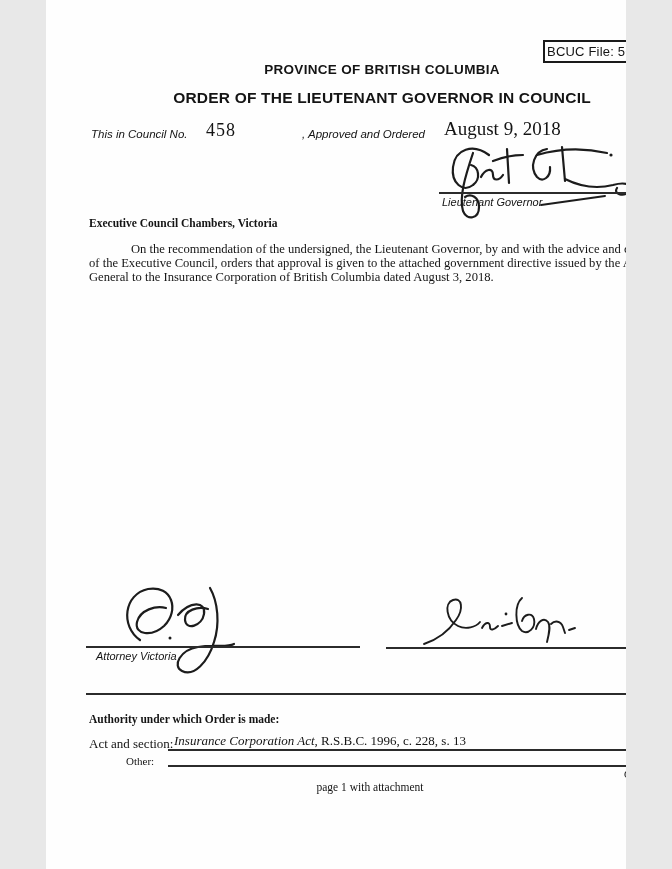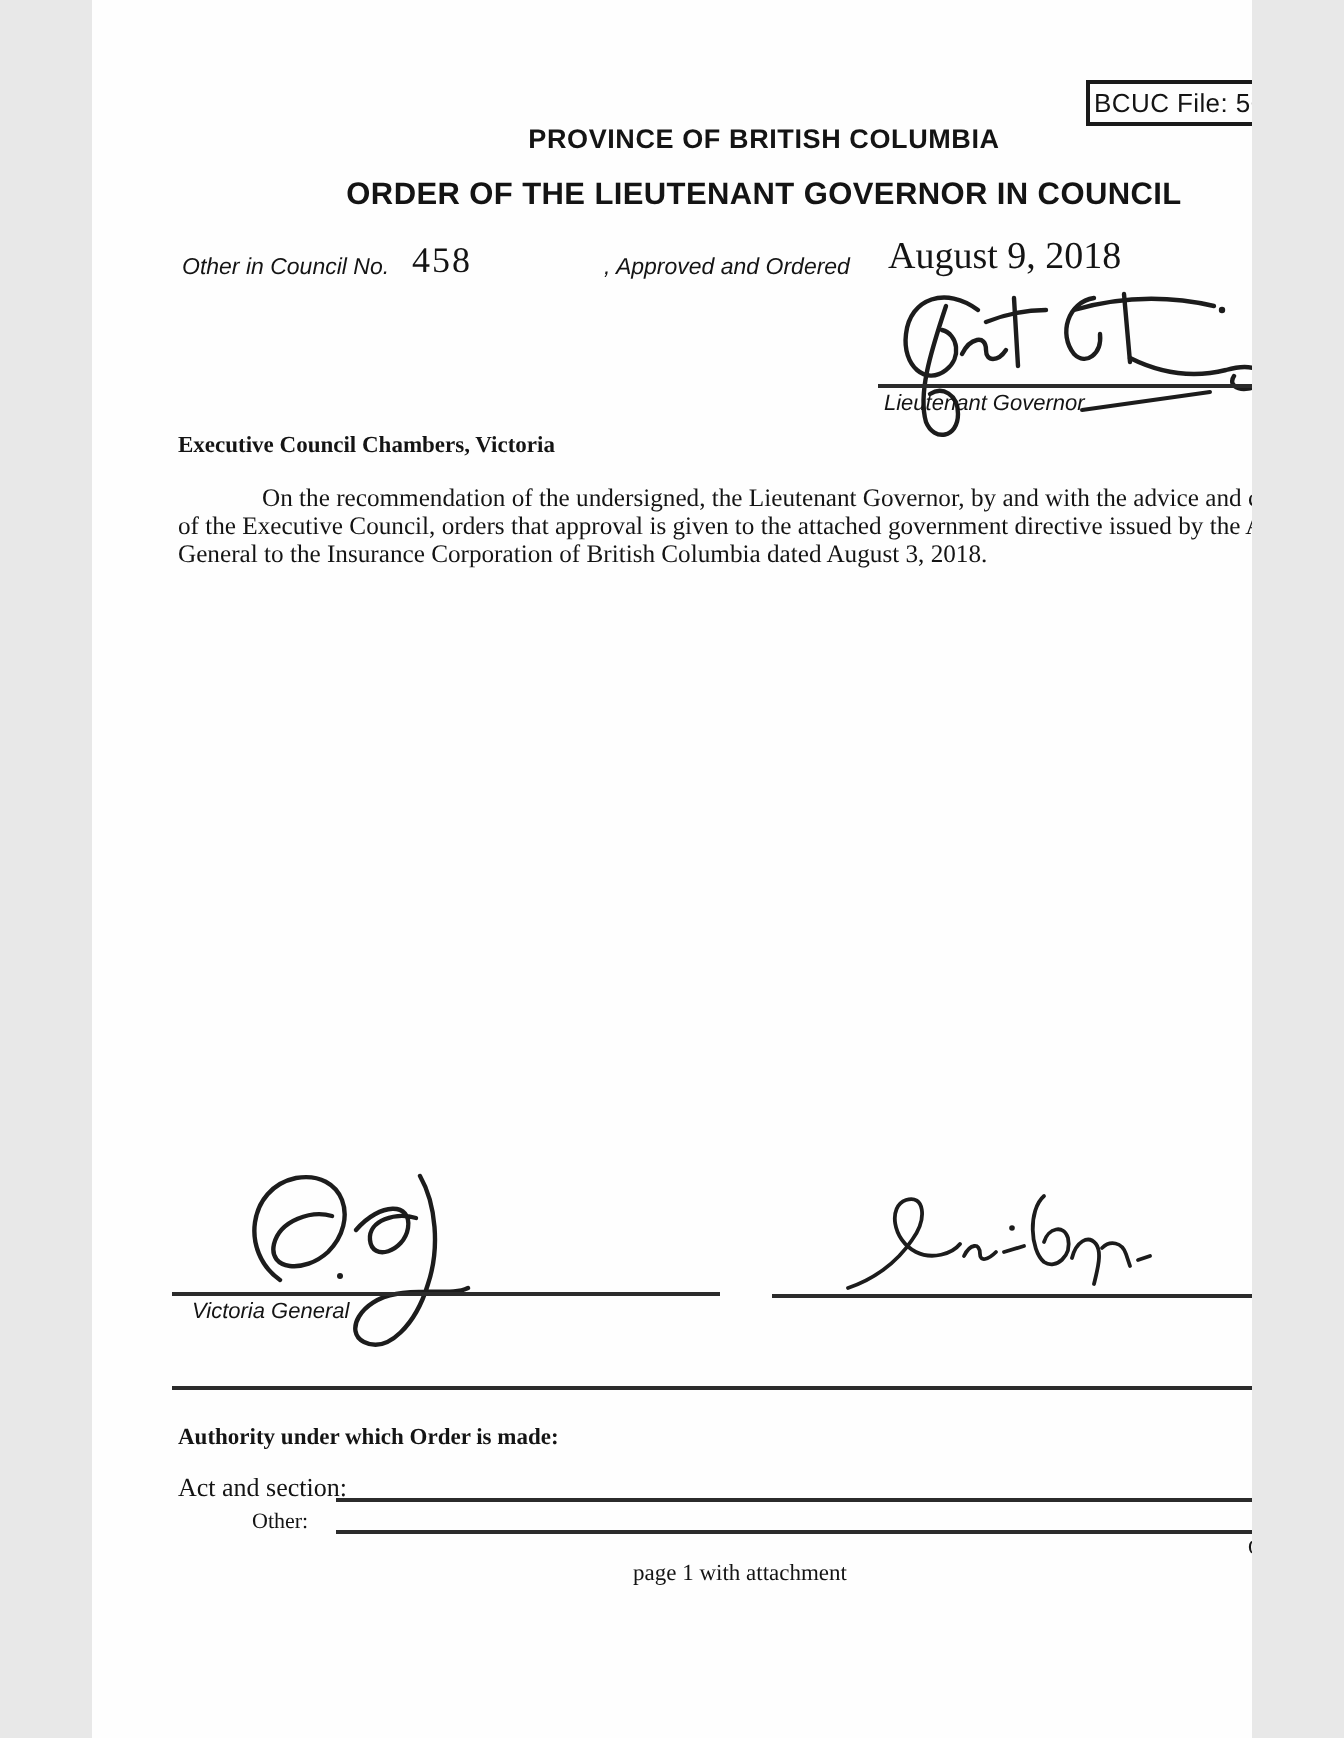--- a/index.html
+++ b/index.html
@@ -77,21 +77,21 @@
 
 <div class="page">
 
   <div class="abs scan-line"></div>
 
   <div class="abs sans file-badge">BCUC File: 56609</div>
 
   <div class="abs sans b center province-heading">PROVINCE OF BRITISH COLUMBIA</div>
   <div class="abs sans b center order-heading">ORDER OF THE LIEUTENANT GOVERNOR IN COUNCIL</div>
 
-  <div class="abs sans it oic-label">Other in Council No.</div>
+  <div class="abs sans it oic-label">This in Council No.</div>
   <div class="abs serif oic-number">458</div>
   <div class="abs sans it oic-approved">, Approved and Ordered</div>
   <div class="abs serif oic-date">August 9, 2018</div>
 
   <svg class="abs sig ltgov-sig" width="250" height="92" viewBox="0 0 250 92">
     <path stroke-width="2.2" d="M60,22 C44,10 26,16 24,34 C22,50 34,60 44,52 C52,46 50,34 42,32"></path>
     <path stroke-width="2.2" d="M44,20 C36,44 30,64 34,78 C38,88 50,86 50,74 C50,64 42,60 36,64"></path>
     <path stroke-width="2.2" d="M52,44 C56,36 64,34 64,42 C64,48 70,48 74,42"></path>
     <path stroke-width="2.2" d="M78,16 L80,50"></path>
     <path stroke-width="2.2" d="M64,28 C74,24 84,22 94,22"></path>
@@ -108,38 +108,41 @@
   <div class="abs serif b chambers">Executive Council Chambers, Victoria</div>
   <div class="abs serif body-par">On the recommendation of the undersigned, the Lieutenant Governor, by and with the advice and consent of the Executive Council, orders that approval is given to the attached government directive issued by the Attorney General to the Insurance Corporation of British Columbia dated August 3, 2018.</div>
 
   <svg class="abs sig ag-sig" width="175" height="100" viewBox="0 0 175 100">
     <path stroke-width="2.2" d="M36,60 C16,46 20,14 44,9 C68,5 76,30 60,46 C48,57 30,55 33,42 C36,30 52,25 62,28"></path>
     <path stroke-width="2.2" d="M74,35 C86,21 102,21 100,34 C98,46 82,51 81,40 C80,30 94,26 104,29"></path>
     <path stroke-width="2.2" d="M106,8 C114,22 116,44 110,62 C104,82 90,97 78,91 C68,86 76,70 94,67 C110,64 122,68 130,64"></path>
     <circle cx="66" cy="58" r="1.5" fill="#1c1c1c" stroke="none"></circle>
   </svg>
   <div class="hline ag-line"></div>
-  <div class="abs sans it ag-label">Victoria General</div>
+  <div class="abs sans it ag-label">Attorney Victoria</div>
 
   <svg class="abs sig pm-sig" width="160" height="62" viewBox="0 0 160 62">
     <path stroke-width="1.9" d="M6,52 C18,48 30,40 38,28 C46,17 44,5 35,8 C26,11 28,28 40,34 C48,38 58,35 62,30"></path>
     <path stroke-width="1.9" d="M64,36 C67,30 72,29 72,35 C72,39 76,38 80,34"></path>
     <path stroke-width="1.9" d="M84,34 L94,31"></path>
     <path stroke-width="1.9" d="M104,6 C96,13 97,33 104,39 C110,43 118,36 116,27 C114,20 106,22 104,29"></path>
     <path stroke-width="1.9" d="M118,37 C120,29 126,25 130,30 C133,34 131,42 129,50"></path>
     <path stroke-width="1.9" d="M133,32 C137,28 143,29 145,35 L147,41"></path>
     <path stroke-width="1.9" d="M151,38 L157,36"></path>
     <circle cx="88" cy="22" r="1.4" fill="#1c1c1c" stroke="none"></circle>
   </svg>
   <div class="hline pm-line"></div>
 
   <div class="hline admin-divider"></div>
   <div class="abs serif b authority-heading">Authority under which Order is made:</div>
 
   <div class="abs serif act-label">Act and section:</div>
+  <div class="abs serif act-value">
+    <span class="it">Insurance Corporation Act</span><span>, R.S.B.C. 1996, c. 228, s. 13</span>
+  </div>
   <div class="hline act-underline"></div>
 
   <div class="abs serif other-label">Other:</div>
   <div class="hline other-underline"></div>
 
   <div class="abs serif doc-number">O20234417</div>
   <div class="abs serif page-footer">page 1 with attachment</div>
 
 </div>
 

